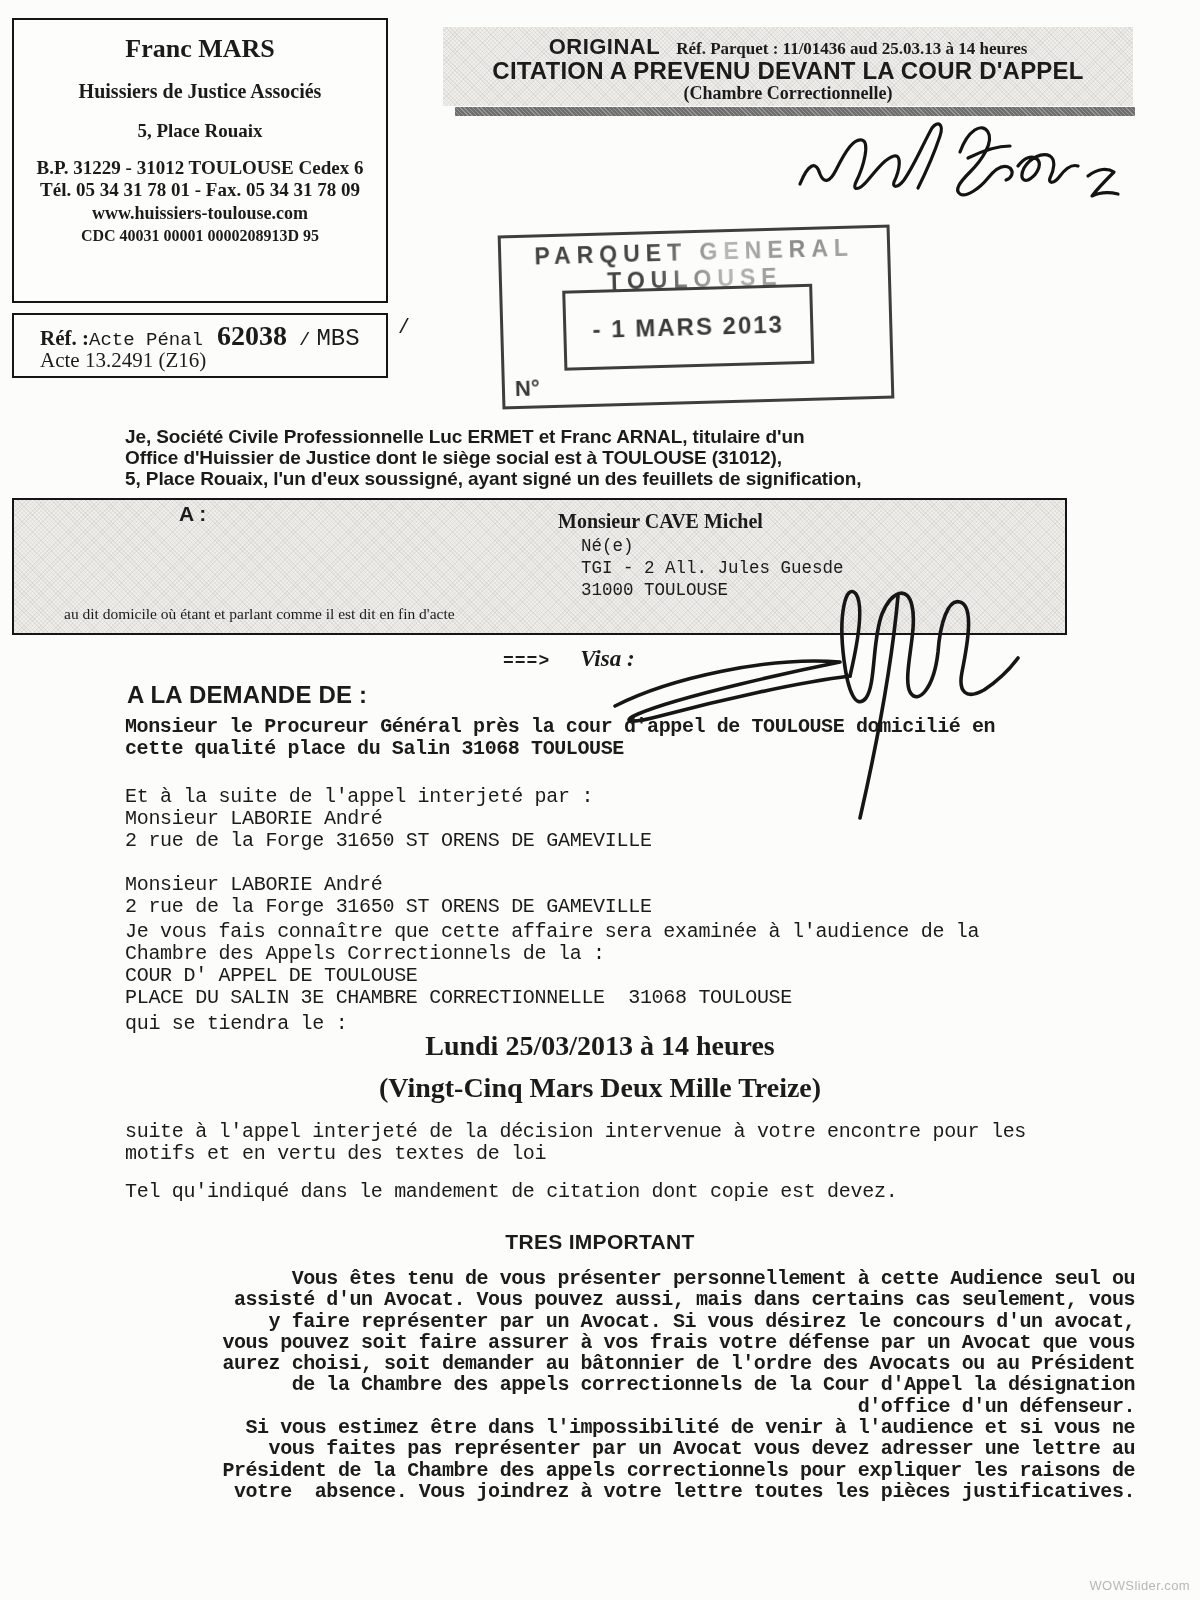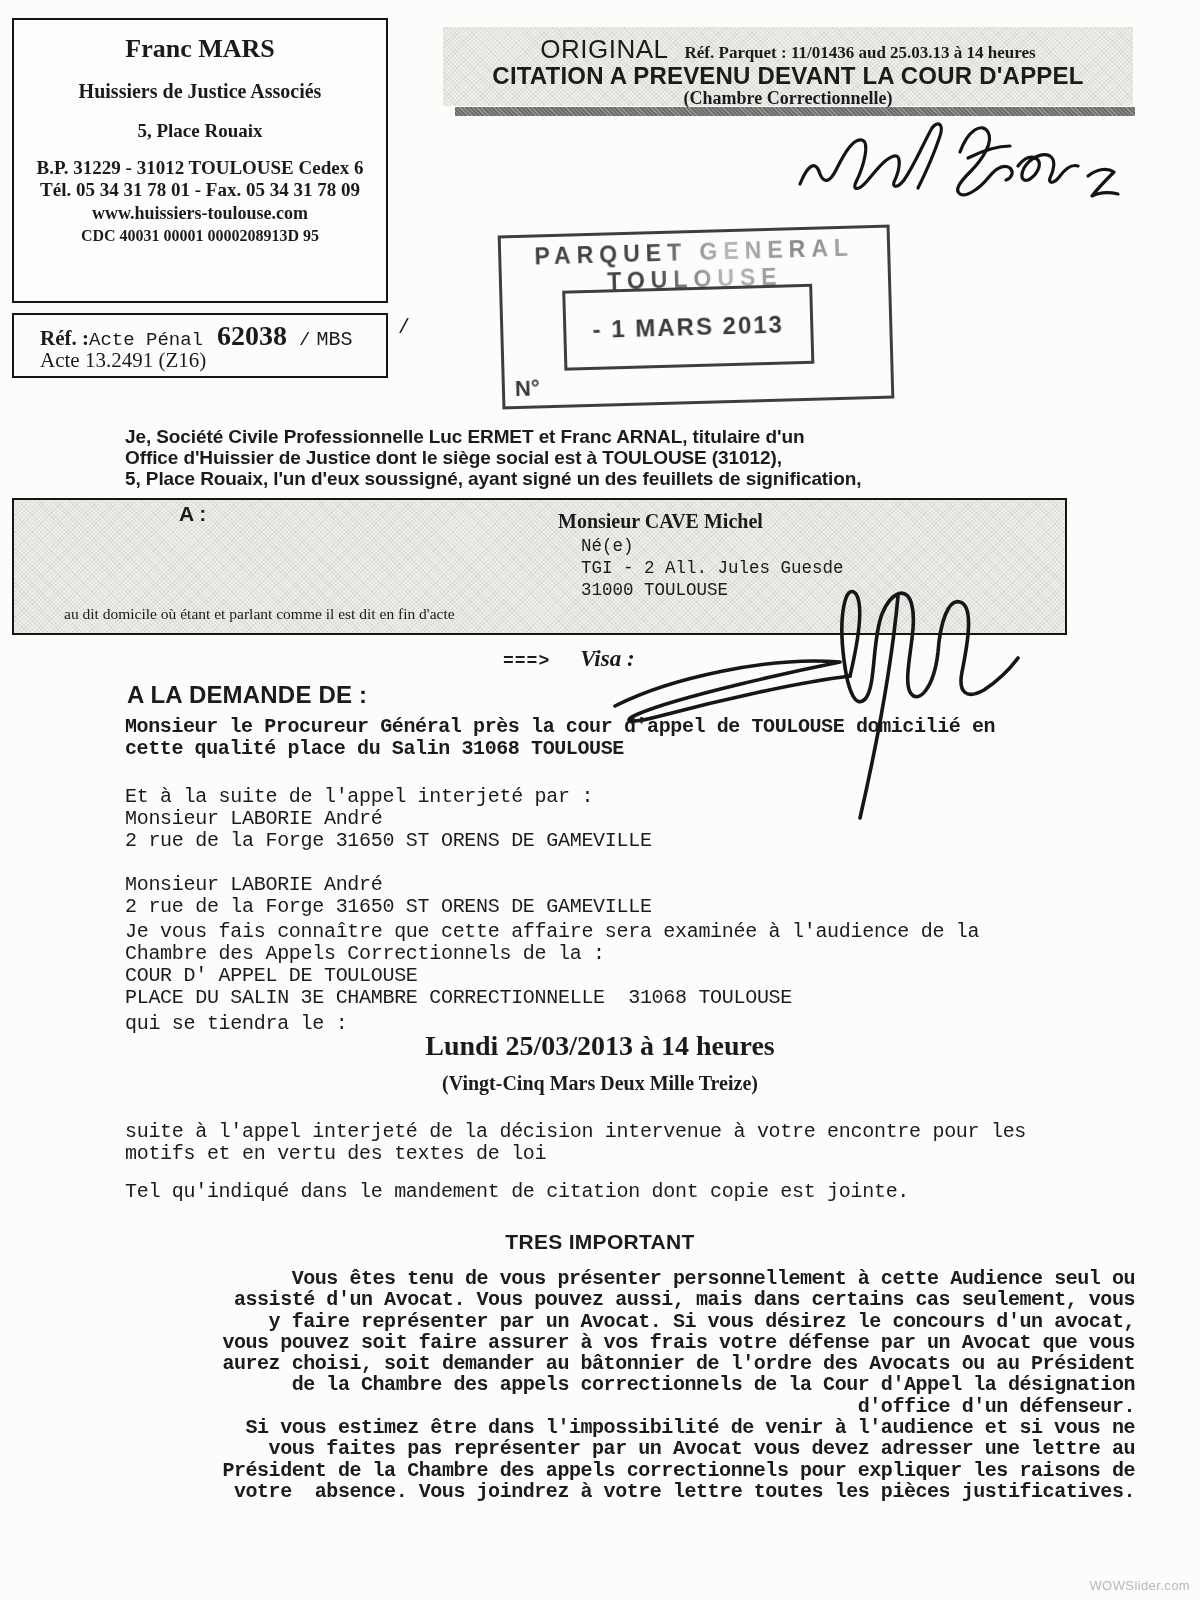--- a/index.html
+++ b/index.html
@@ -33,21 +33,21 @@
   .lh-tf { font-size:19px; }
   .lh-web{ font-size:18px; margin-top:2px; }
   .lh-cdc{ font-size:16px; margin-top:3px; font-weight:600; }
 
   
   .banner {
     position:absolute; left:443px; top:27px; width:690px; height:79px;
     text-align:center;
   }
   .banner-row1 { margin-top:7px; white-space:nowrap; }
-  .banner-orig { font-size:26px; font-weight:normal; letter-spacing:.5px; }
+  .banner-orig { font-size:22px; font-weight:bold; letter-spacing:.5px; }
   .banner-ref  { font-size:17px; font-weight:bold; margin-left:16px; }
   .banner-title{ font-size:24px; font-weight:bold; margin-top:-3px; letter-spacing:.2px; }
   .banner-sub  { font-size:18px; font-weight:bold; margin-top:-2px; }
   .banner-rule {
     position:absolute; left:455px; top:107px; width:680px; height:9px;
     background:#6e6e6e;
     background-image:repeating-linear-gradient(45deg, rgba(255,255,255,.28) 0 1px, transparent 1px 3px);
   }
 
   
@@ -75,21 +75,21 @@
   }
   .stamp-no { position:absolute; left:10px; bottom:4px; font-size:22px; font-weight:bold; }
 
   
   .refbox { position:absolute; left:12px; top:313px; width:372px; height:61px; border:2px solid #151515; }
   .ref-line1 { margin:5px 0 0 26px; white-space:nowrap; }
   .ref-label { font-size:21px; font-weight:bold; }
   .ref-type  { font-size:19px; }
   .ref-num   { font-size:28px; font-weight:bold; margin:0 6px 0 14px; }
   .ref-sl    { font-size:19px; margin:0 6px; }
-  .ref-ini   { font-size:20px; }
+  .ref-ini   { font-size:24px; }
   .ref-line2 { margin:-4px 1px 0 26px; font-size:21px; }
   .ref-outer-slash { position:absolute; left:398px; top:316px; font-size:20px; }
 
   
   .intro {
     position:absolute; left:125px; top:426px; width:980px;
     font-weight:bold; font-size:19px; line-height:21px; letter-spacing:-.1px;
   }
 
   
@@ -108,21 +108,21 @@
   .signature { position:absolute; left:600px; top:578px; width:420px; height:245px; }
   .signature path { stroke:#161616; stroke-width:3.6; fill:none; stroke-linecap:round; stroke-linejoin:round; }
 
   
   .demande-title { position:absolute; left:127px; top:681px; font-size:24px; font-weight:bold; letter-spacing:.2px; }
   .request-body  { position:absolute; left:125px; top:716px; font-size:20px; font-weight:bold; line-height:21.5px; letter-spacing:-.4px; }
   .mono-line { position:absolute; left:125px; font-size:20px; letter-spacing:-.3px; white-space:nowrap; }
   .hearing-notice{ position:absolute; left:125px; top:921px; font-size:20px; line-height:22px; letter-spacing:-.3px; }
   .qui-line  { top:1012px; }
   .date-bold { position:absolute; left:100px; top:1030px; width:1000px; text-align:center; font-size:28px; font-weight:bold; }
-  .date-words{ position:absolute; left:100px; top:1072px; width:1000px; text-align:center; font-size:20px; font-weight:bold; }
+  .date-words{ position:absolute; left:100px; top:1072px; width:1000px; text-align:center; font-size:28px; font-weight:bold; }
   .reason    { position:absolute; left:125px; top:1121px; font-size:20px; line-height:22px; letter-spacing:-.3px; }
   .mandement { top:1180px; }
   .important-title { position:absolute; left:100px; top:1230px; width:1000px; text-align:center; font-size:21px; font-weight:bold; letter-spacing:.3px; }
   .important-body  { position:absolute; left:125px; top:1268px; width:1010px; font-size:20px; font-weight:bold; line-height:21.3px; letter-spacing:-.45px;text-align:right; }
 
   .watermark { position:absolute; right:10px; bottom:7px; font-size:13px; color:#b8b8b8; letter-spacing:.4px; }
 </style>
 </head>
 <body>
 
@@ -209,21 +209,21 @@
 
   <div class="hearing-notice mono pre">Je vous fais connaître que cette affaire sera examinée à l'audience de la
 Chambre des Appels Correctionnels de la :
 COUR D' APPEL DE TOULOUSE
 PLACE DU SALIN 3E CHAMBRE CORRECTIONNELLE  31068 TOULOUSE</div>
   <div class="mono-line mono qui-line">qui se tiendra le :</div>
   <div class="date-bold">Lundi 25/03/2013 à 14 heures</div>
   <div class="date-words">(Vingt-Cinq Mars Deux Mille Treize)</div>
   <div class="reason mono pre">suite à l'appel interjeté de la décision intervenue à votre encontre pour les
 motifs et en vertu des textes de loi</div>
-  <div class="mono-line mono mandement">Tel qu'indiqué dans le mandement de citation dont copie est jointe.</div>
+  <div class="mono-line mono mandement">Tel qu'indiqué dans le mandement de citation dont copie est devez.</div>
 
   <div class="important-title sans">TRES IMPORTANT</div>
   <div class="important-body mono pre">Vous êtes tenu de vous présenter personnellement à cette Audience seul ou
 assisté d'un Avocat. Vous pouvez aussi, mais dans certains cas seulement, vous
 y faire représenter par un Avocat. Si vous désirez le concours d'un avocat,
 vous pouvez soit faire assurer à vos frais votre défense par un Avocat que vous
 aurez choisi, soit demander au bâtonnier de l'ordre des Avocats ou au Président
 de la Chambre des appels correctionnels de la Cour d'Appel la désignation
 d'office d'un défenseur.
 Si vous estimez être dans l'impossibilité de venir à l'audience et si vous ne

